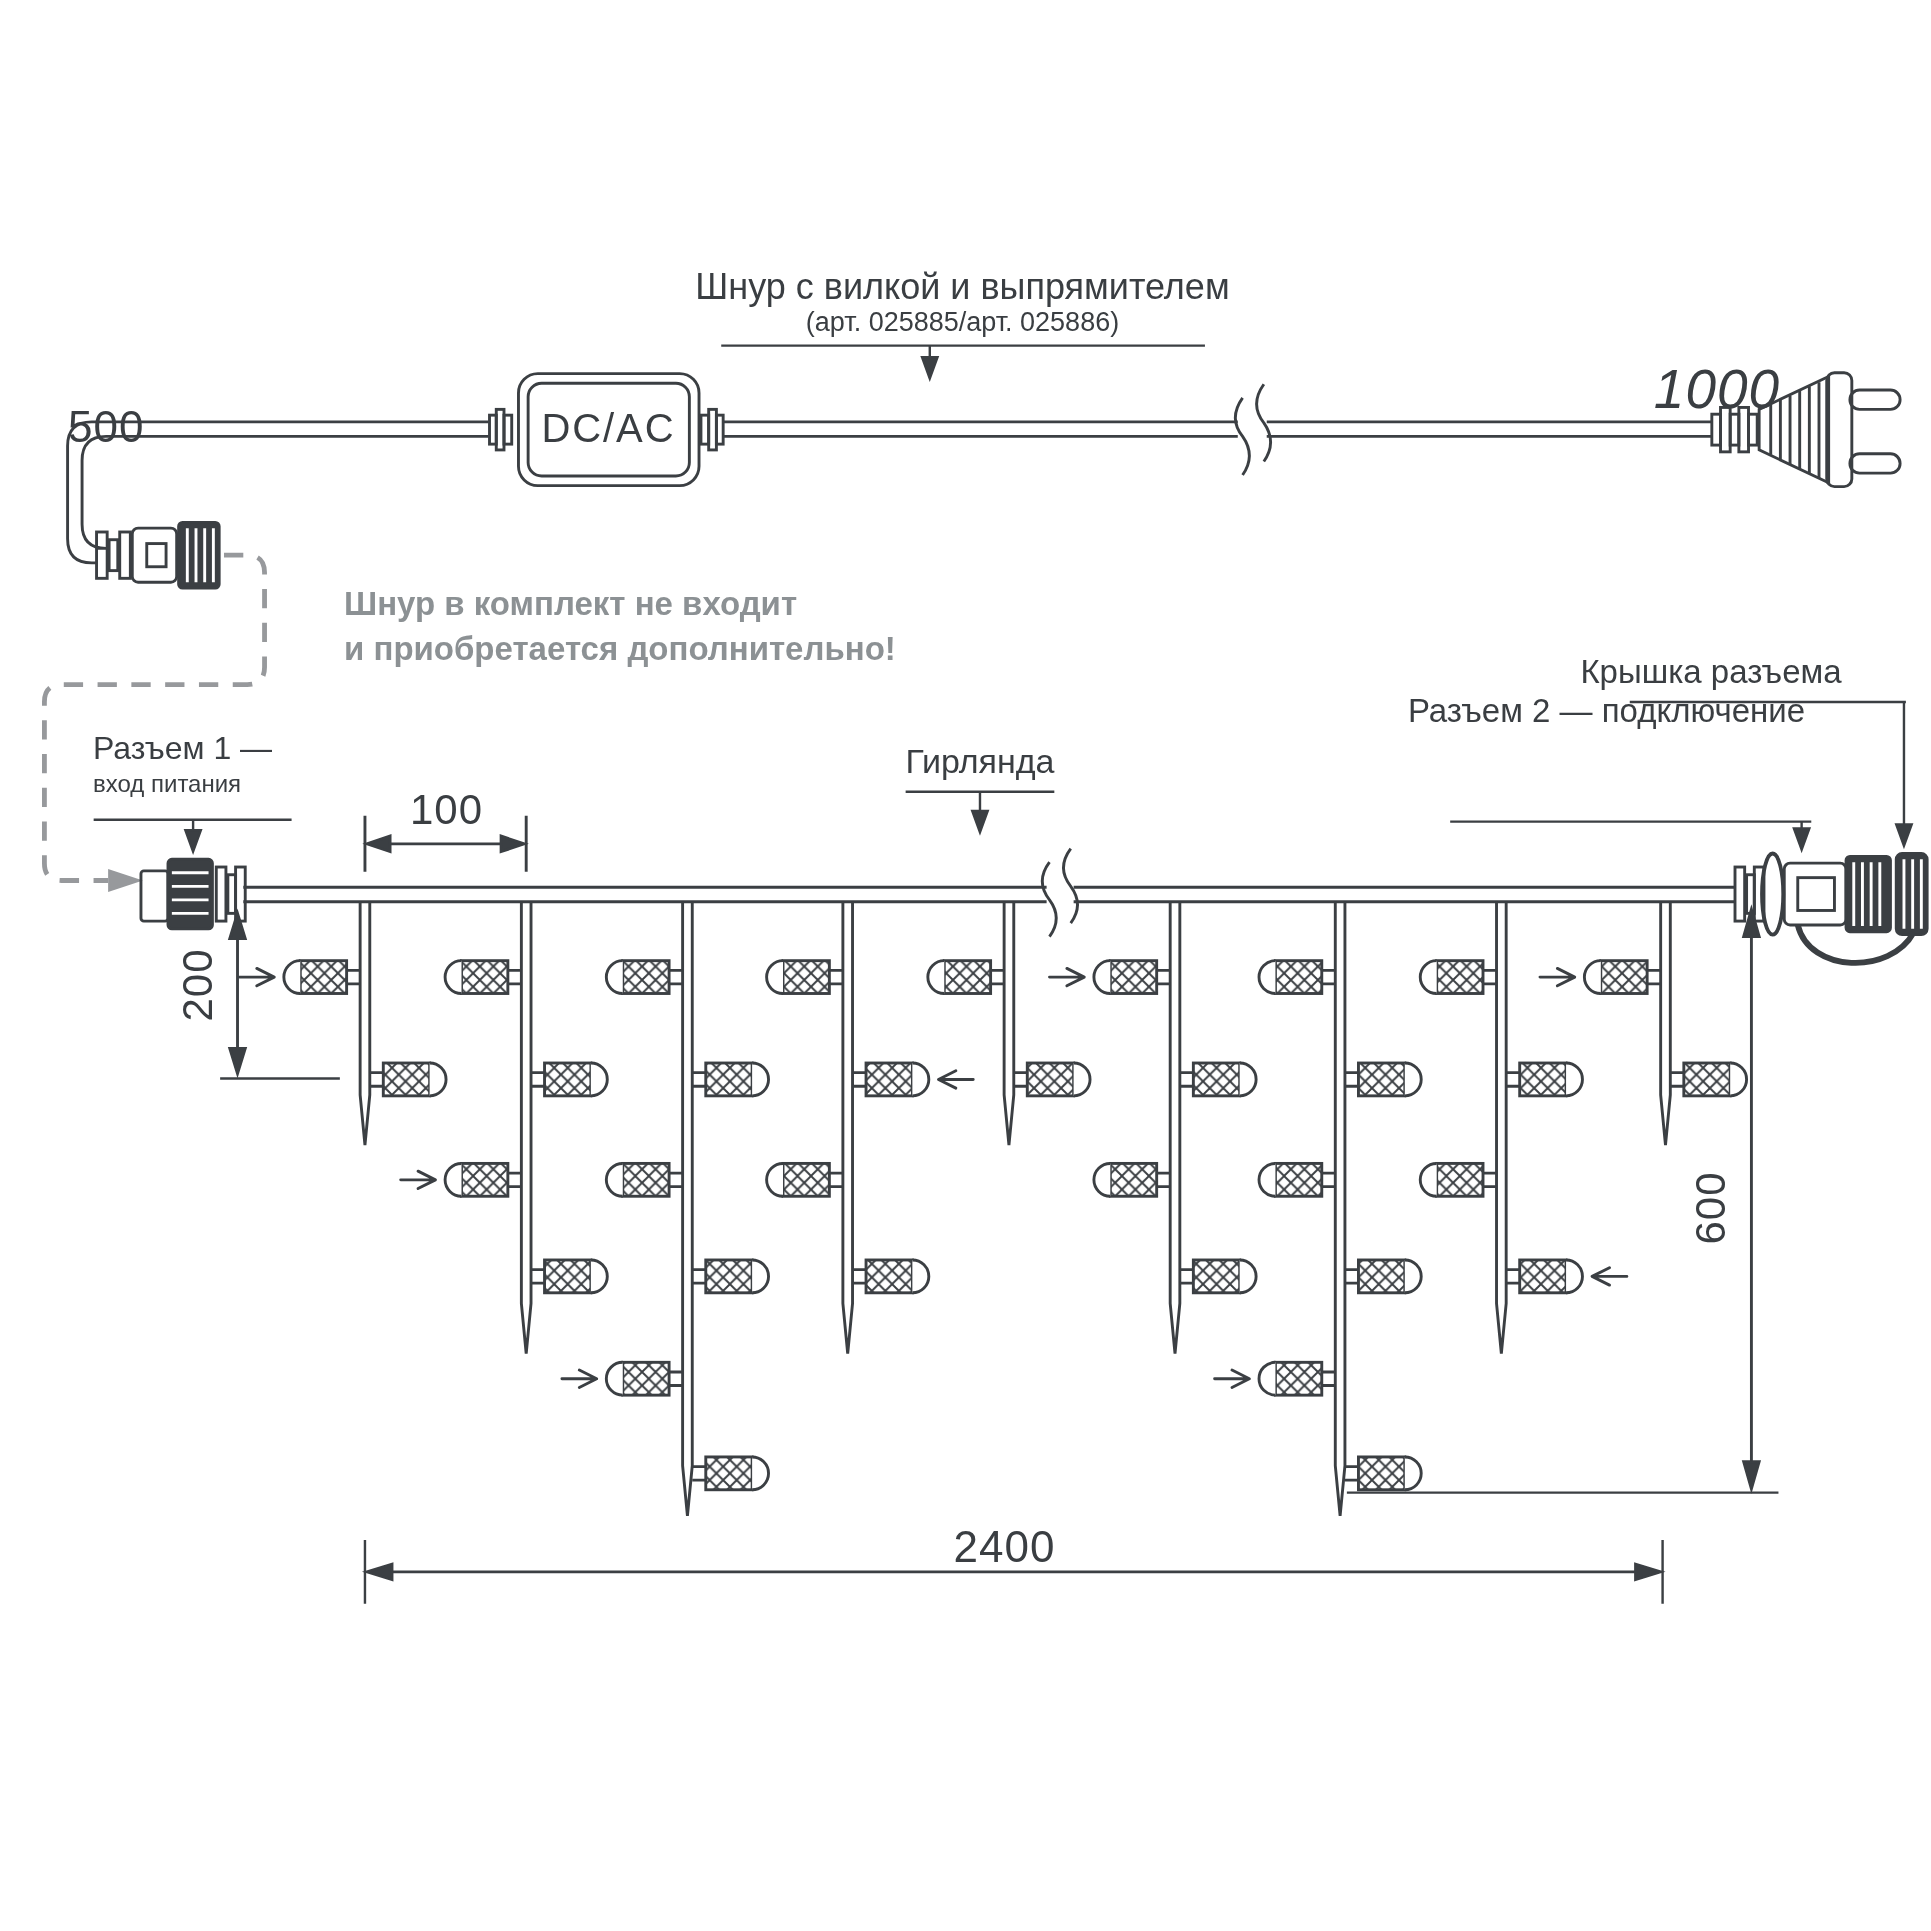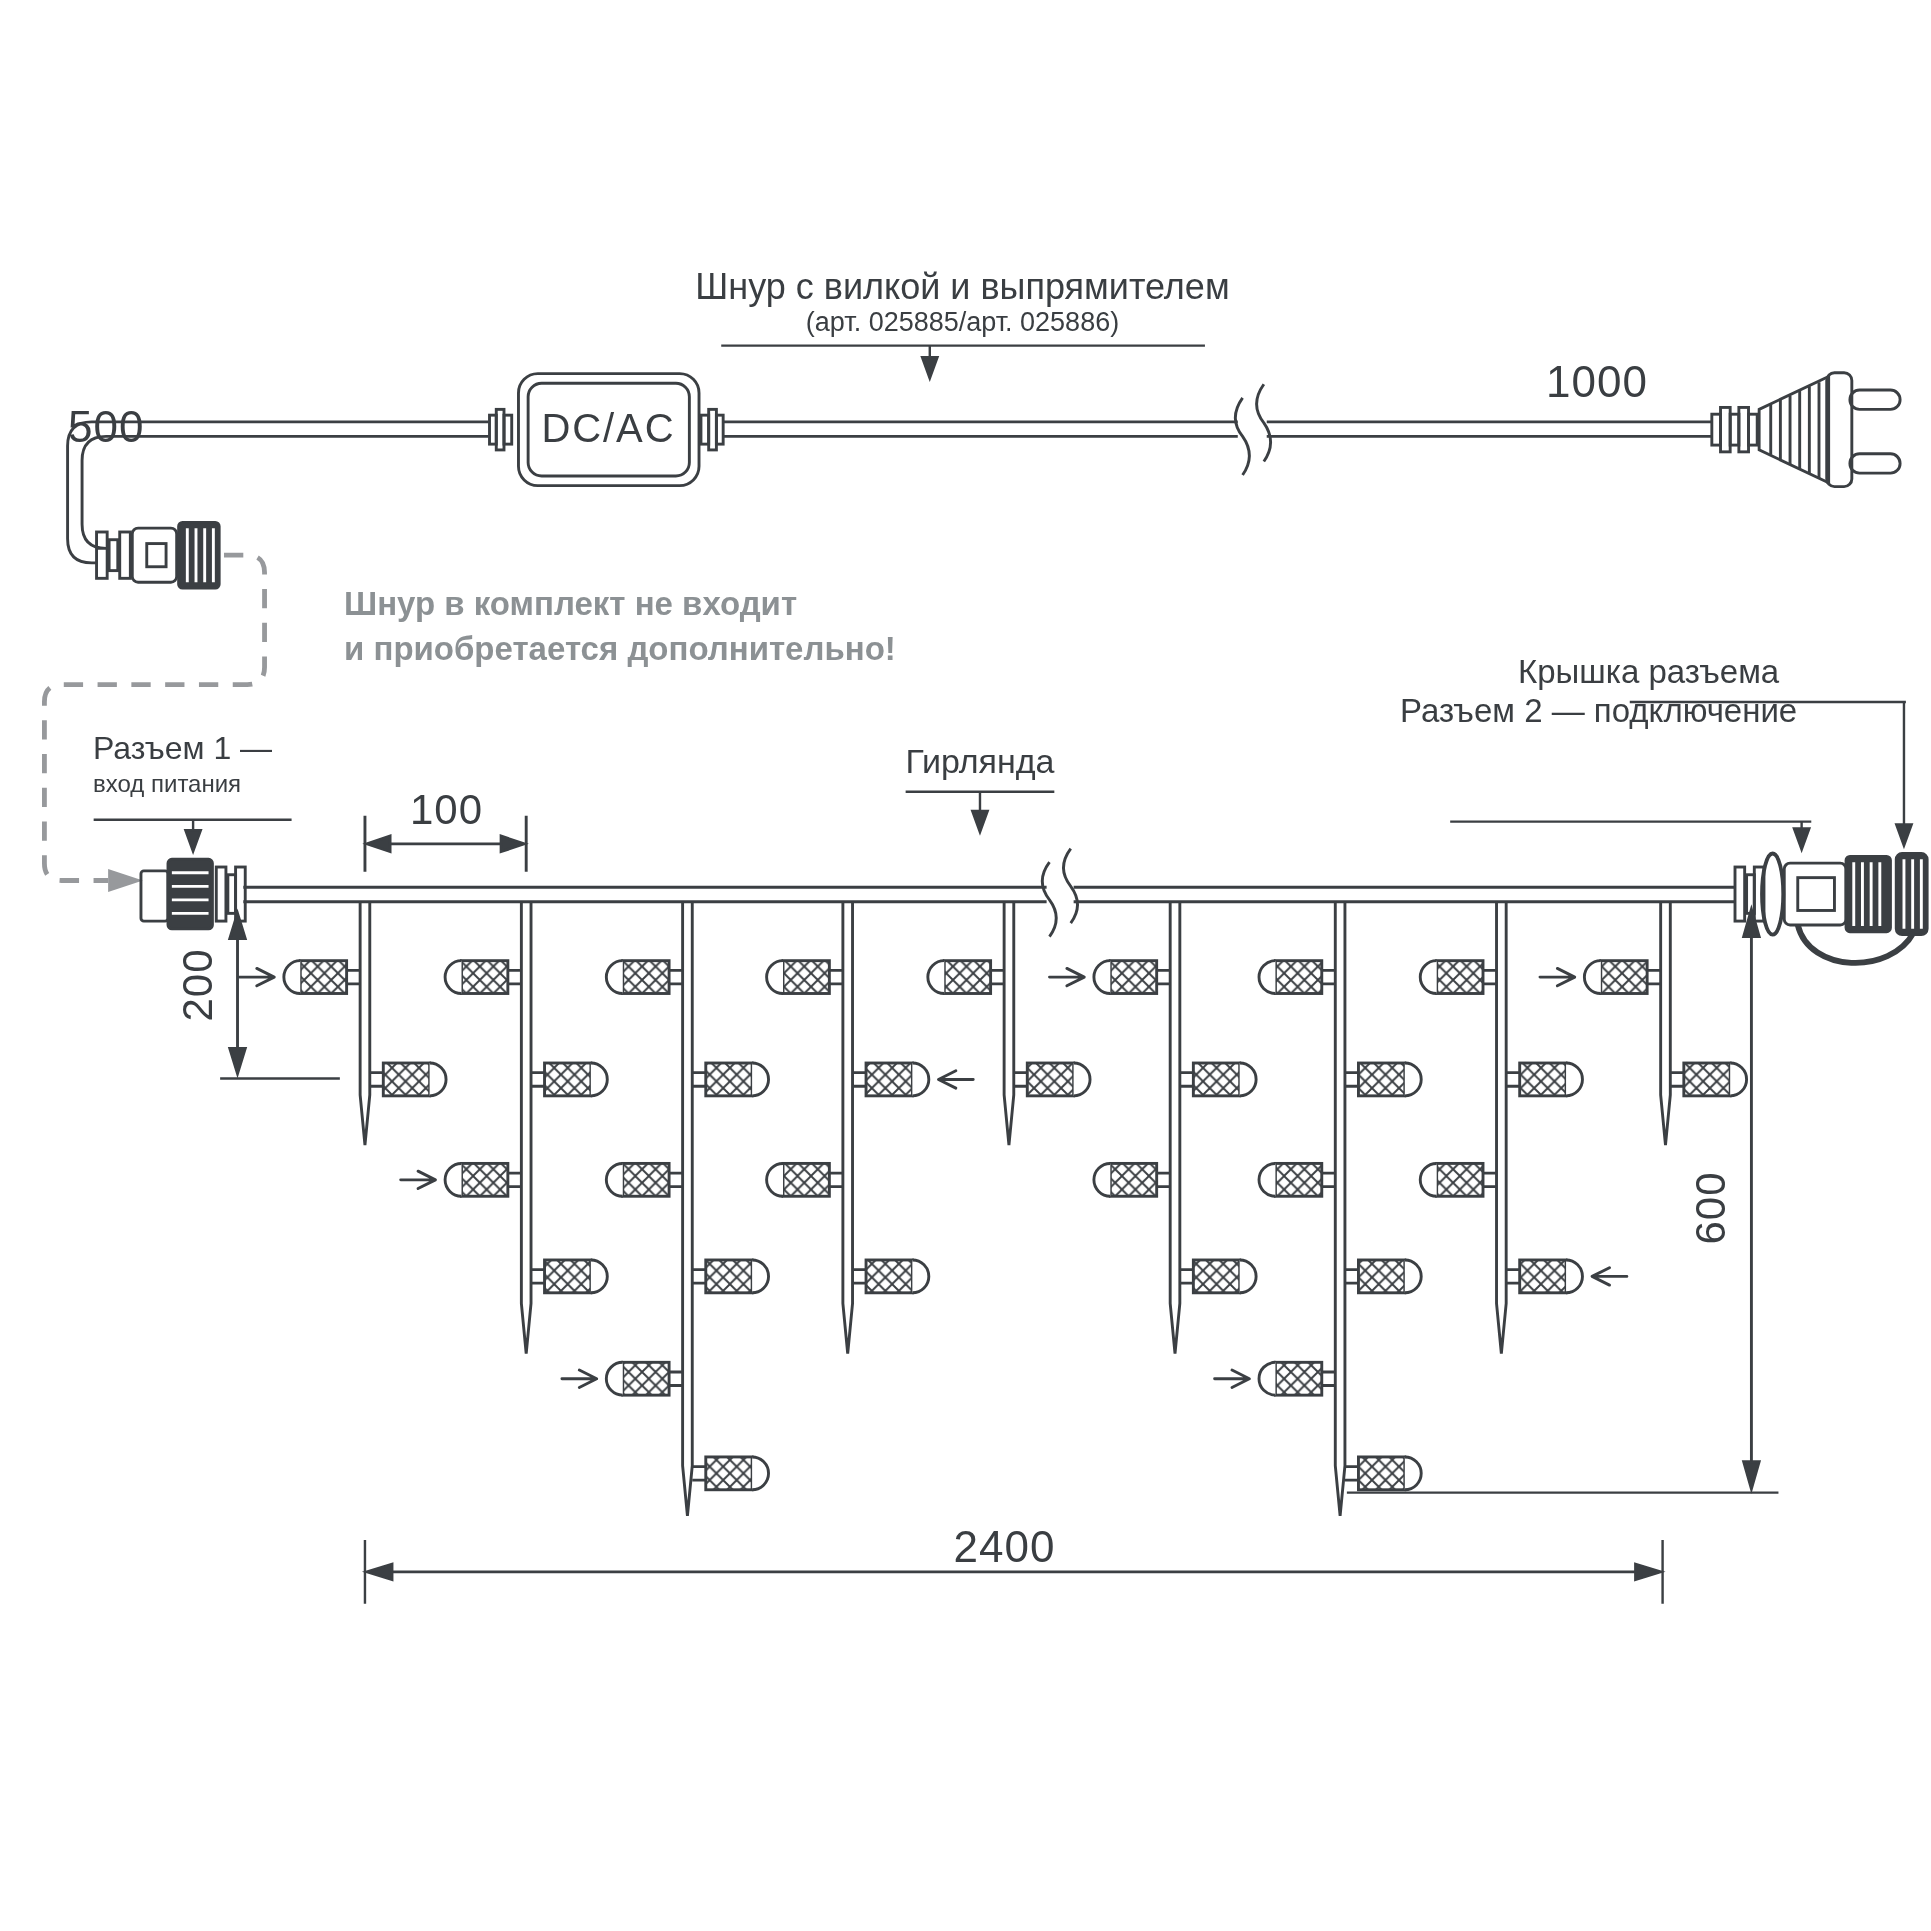--- a/index.html
+++ b/index.html
@@ -1,26 +1,26 @@
 <!DOCTYPE html>
 <html><head>
 <meta charset="utf-8">
 <style>
   html,body{margin:0;padding:0;background:#ffffff;}
   body{width:1931px;height:1931px;font-family:"Liberation Sans",sans-serif;color:#3a3e42;}
   .stage{position:relative;width:1931px;height:1859px;background:#fff;overflow:hidden;}
   svg#art{position:absolute;left:0;top:0;}
   .lbl{position:absolute;white-space:nowrap;color:#3a3e42;}
   .ctr{text-align:center;}
-  .rgt{text-align:left;}
+  .rgt{text-align:center;}
   
   .t-top1{left:673px;top:266px;width:579px;font-size:36px;}
   .t-top2{left:673px;top:307px;width:579px;font-size:27px;}
   .t-500{left:68px;top:363px;font-size:44px;letter-spacing:1px;margin-top:39px;}
-  .t-1000{left:1520px;top:357px;width:154px;font-size:44px;letter-spacing:1px;}
+  .t-1000{left:1640px;top:357px;width:154px;font-size:55px;letter-spacing:1px;font-style:italic;}
   .t-gray1{left:344px;top:585px;font-size:33px;font-weight:bold;color:#8c9194;}
   .t-gray2{left:344px;top:630px;font-size:33px;font-weight:bold;color:#8c9194;}
   .t-r1a{left:93px;top:730px;font-size:32px;}
   .t-r1b{left:93px;top:770px;font-size:24px;}
   .t-girl{left:835px;top:742px;width:290px;font-size:34px;}
   .t-r2a{left:1400px;top:692px;width:413px;font-size:33px;}
   .t-r2b{left:1400px;top:767px;width:413px;font-size:33px;}
   .t-cap{left:1518px;top:653px;width:386px;font-size:33px;}
   .t-100{left:398px;top:786px;width:97px;font-size:42px;letter-spacing:1px;}
   .t-2400{left:908px;top:1522px;width:193px;font-size:44px;letter-spacing:1px;}

